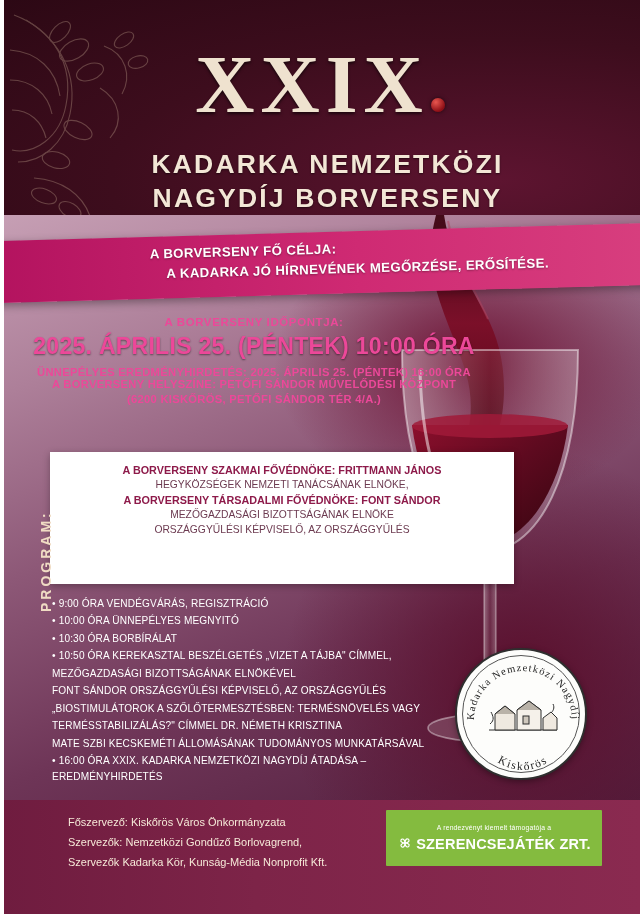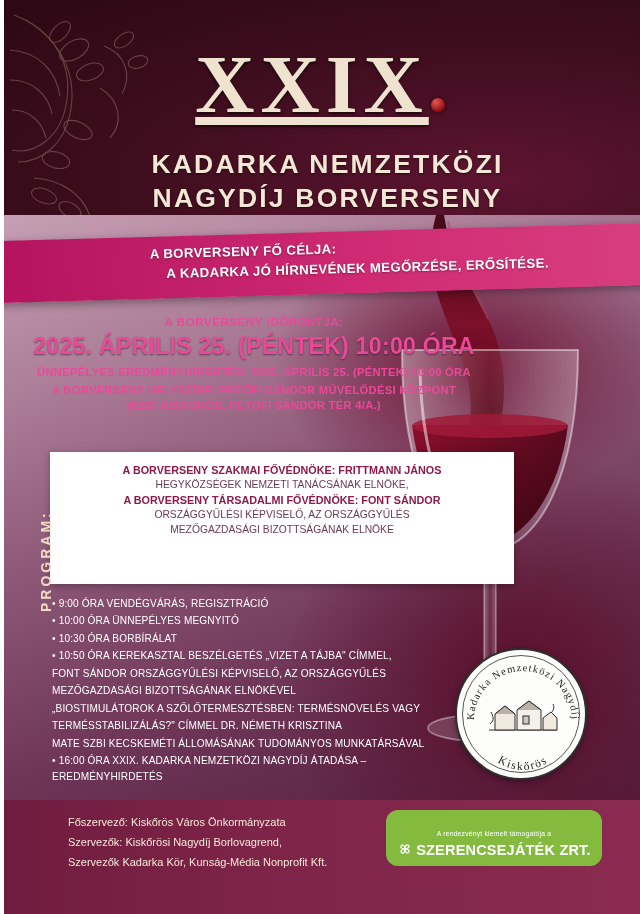--- a/index.html
+++ b/index.html
@@ -50,21 +50,21 @@
   .headline {
     position: absolute; left: 0; top: 44px; width: 640px;
     text-align: center; z-index: 5;
   }
   .xxix {
     font-family: "Liberation Serif", serif;
     font-size: 82px; letter-spacing: 6px; font-weight: bold;
     color: #efe2cf;
     text-shadow: 0 2px 3px rgba(0,0,0,.6);
     line-height: 1;
-    position: relative; display: inline-block; text-decoration: underline;
+    position: relative; display: inline-block;
   }
   .xxix .dot {
     display: inline-block; width: 14px; height: 14px; border-radius: 50%;
     background: radial-gradient(circle at 35% 30%, #e8564f, #8e0f16 70%);
     margin-left: 2px; vertical-align: baseline;
     box-shadow: 0 0 4px rgba(0,0,0,.6);
   }
   .title1, .title2 {
     font-size: 26.5px; font-weight: bold; letter-spacing: 2.2px;
     color: #f3e7d6; line-height: 1.28;
@@ -96,21 +96,21 @@
     text-align: center; color: #ec4899;
   }
   .date-block .small {
     font-size: 11.5px; font-weight: bold; letter-spacing: .6px;
   }
   .date-block .big {
     font-size: 23px; font-weight: bold; margin: 5px 0 6px;
     letter-spacing: .3px;
     text-shadow: 0 1px 2px rgba(0,0,0,.45);
   }
-  .date-block .row { font-size: 11.2px; font-weight: bold; margin-top: 6px; letter-spacing: .3px; }
+  .date-block .row { font-size: 11.2px; font-weight: bold; letter-spacing: .3px; }
   .date-block .row.tight { margin-top: 3px; }
 
   
   .panel {
     position: absolute; left: 50px; top: 452px; width: 464px; height: 132px;
     background: #ffffff;
     z-index: 7;
     box-shadow: 0 2px 7px rgba(0,0,0,.3);
     padding: 11px 10px 8px;
     text-align: center;
@@ -158,22 +158,22 @@
     background: linear-gradient(90deg, #6f1c3f 0%, #7d2448 40%, #8a2a50 100%);
     z-index: 7;
   }
   .organizers {
     position: absolute; left: 52px; top: 812px; width: 330px; z-index: 8;
     color: #f6e9d8; font-size: 11px; line-height: 1.82; margin-left: 16px;
   }
   .sponsor {
     position: absolute; left: 386px; top: 810px; width: 216px; height: 56px;
     background: #84bb3f; z-index: 8;
-    border-radius: 12px;
-    padding-top: 20px; text-align: center;
+    border-radius: 1px;
+    padding-top: 14px; text-align: center;
   }
   .sponsor .lead { color: #ffffff; font-size: 6.8px; letter-spacing: .2px; }
   .sponsor .brand {
     color: #ffffff; font-size: 14.5px; font-weight: bold; letter-spacing: .2px;
     margin-top: 4px;
   }
   .sponsor .brand .clov { display: inline-block; vertical-align: -2px; margin-right: 3px; }
   .edge-white-l { position: absolute; left:0; top:0; width: 4px; height: 914px; background:#fff; z-index: 20;}
 </style>
 </head>
@@ -263,33 +263,33 @@
     <div class="big">2025. ÁPRILIS 25. (PÉNTEK) 10:00 ÓRA</div>
     <div class="row tight">ÜNNEPÉLYES EREDMÉNYHIRDETÉS: 2025. ÁPRILIS 25. (PÉNTEK) 16:00 ÓRA</div>
     <div class="row">A BORVERSENY HELYSZÍNE: PETŐFI SÁNDOR MŰVELŐDÉSI KÖZPONT</div>
     <div class="row tight">(6200 KISKŐRÖS, PETŐFI SÁNDOR TÉR 4/A.)</div>
   </div>
 
   <div class="panel">
     <div class="hl">A BORVERSENY SZAKMAI FŐVÉDNÖKE: FRITTMANN JÁNOS</div>
     <div class="sub">HEGYKÖZSÉGEK NEMZETI TANÁCSÁNAK ELNÖKE,</div>
     <div class="hl">A BORVERSENY TÁRSADALMI FŐVÉDNÖKE: FONT SÁNDOR</div>
+    <div class="sub">MEZŐGAZDASÁGI BIZOTTSÁGÁNAK ELNÖKE</div>
     <div class="sub">ORSZÁGGYŰLÉSI KÉPVISELŐ, AZ ORSZÁGGYŰLÉS</div>
-    <div class="sub">MEZŐGAZDASÁGI BIZOTTSÁGÁNAK ELNÖKE</div>
   </div>
 
   <div class="program-label">PROGRAM:</div>
 
   <div class="program-list">
     <div class="it">• 9:00 ÓRA VENDÉGVÁRÁS, REGISZTRÁCIÓ</div>
     <div class="it">• 10:00 ÓRA ÜNNEPÉLYES MEGNYITÓ</div>
     <div class="it">• 10:30 ÓRA BORBÍRÁLAT</div>
     <div class="it">• 10:50 ÓRA KEREKASZTAL BESZÉLGETÉS „VIZET A TÁJBA" CÍMMEL,</div>
+    <div class="it">MEZŐGAZDASÁGI BIZOTTSÁGÁNAK ELNÖKÉVEL</div>
     <div class="it">FONT SÁNDOR ORSZÁGGYŰLÉSI KÉPVISELŐ, AZ ORSZÁGGYŰLÉS</div>
-    <div class="it">MEZŐGAZDASÁGI BIZOTTSÁGÁNAK ELNÖKÉVEL</div>
     <div class="it">„BIOSTIMULÁTOROK A SZŐLŐTERMESZTÉSBEN: TERMÉSNÖVELÉS VAGY</div>
     <div class="it">TERMÉSSTABILIZÁLÁS?" CÍMMEL DR. NÉMETH KRISZTINA</div>
     <div class="it">MATE SZBI KECSKEMÉTI ÁLLOMÁSÁNAK TUDOMÁNYOS MUNKATÁRSÁVAL</div>
     <div class="it">• 16:00 ÓRA XXIX. KADARKA NEMZETKÖZI NAGYDÍJ ÁTADÁSA – EREDMÉNYHIRDETÉS</div>
   </div>
 
   <div class="seal">
     <div class="ring"></div>
     <svg viewBox="0 0 132 132">
       <defs>
@@ -317,21 +317,21 @@
           <path d="M66,14 C68,18 66,21 64,23"></path>
         </g>
       </svg>
     </div>
   </div>
 
   <div class="bottom"></div>
 
   <div class="organizers">
     <div>Főszervező: Kiskőrös Város Önkormányzata</div>
-    <div>Szervezők: Kiskőrösi Nagydíj Borlovagrend,</div>
+    <div>Szervezők: Nemzetközi Gondűző Borlovagrend,</div>
     <div>Szervezők Kadarka Kör, Kunság-Média Nonprofit Kft.</div>
   </div>
 
   <div class="sponsor">
     <div class="lead">A rendezvényt kiemelt támogatója a</div>
     <div class="brand">
       <span class="clov">
         <svg width="16" height="16" viewBox="0 0 16 16">
             <g fill="none" stroke="#ffffff" stroke-width="1.2">
           <path d="M8,8 C8,4 5,3 4,5 C3,7 6,8 8,8"></path>

